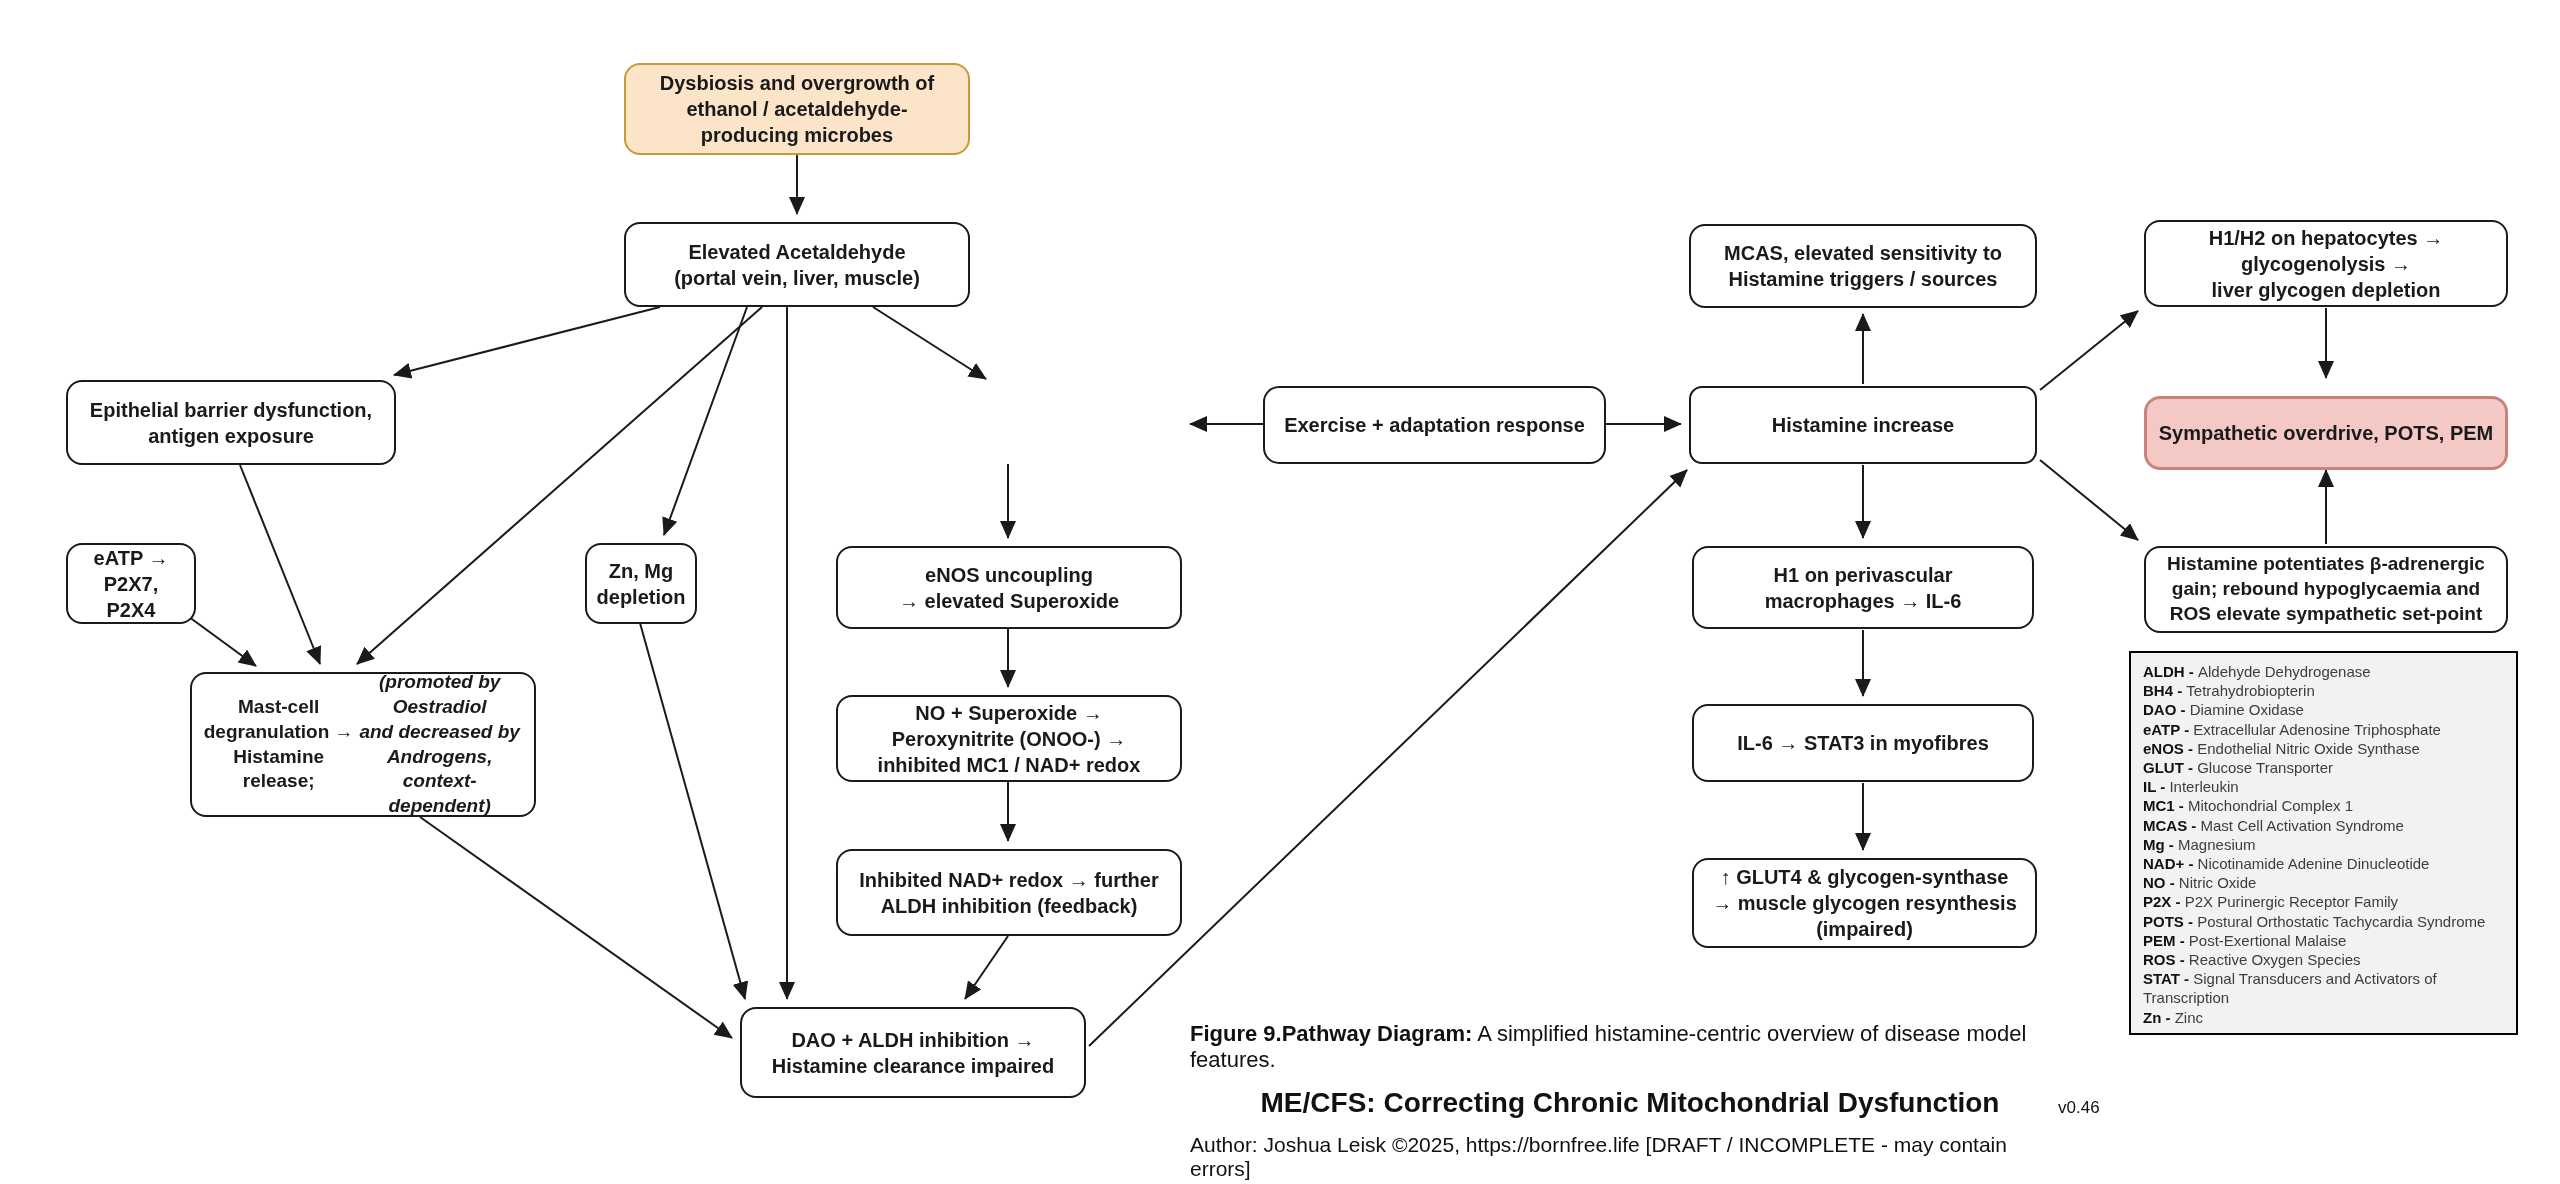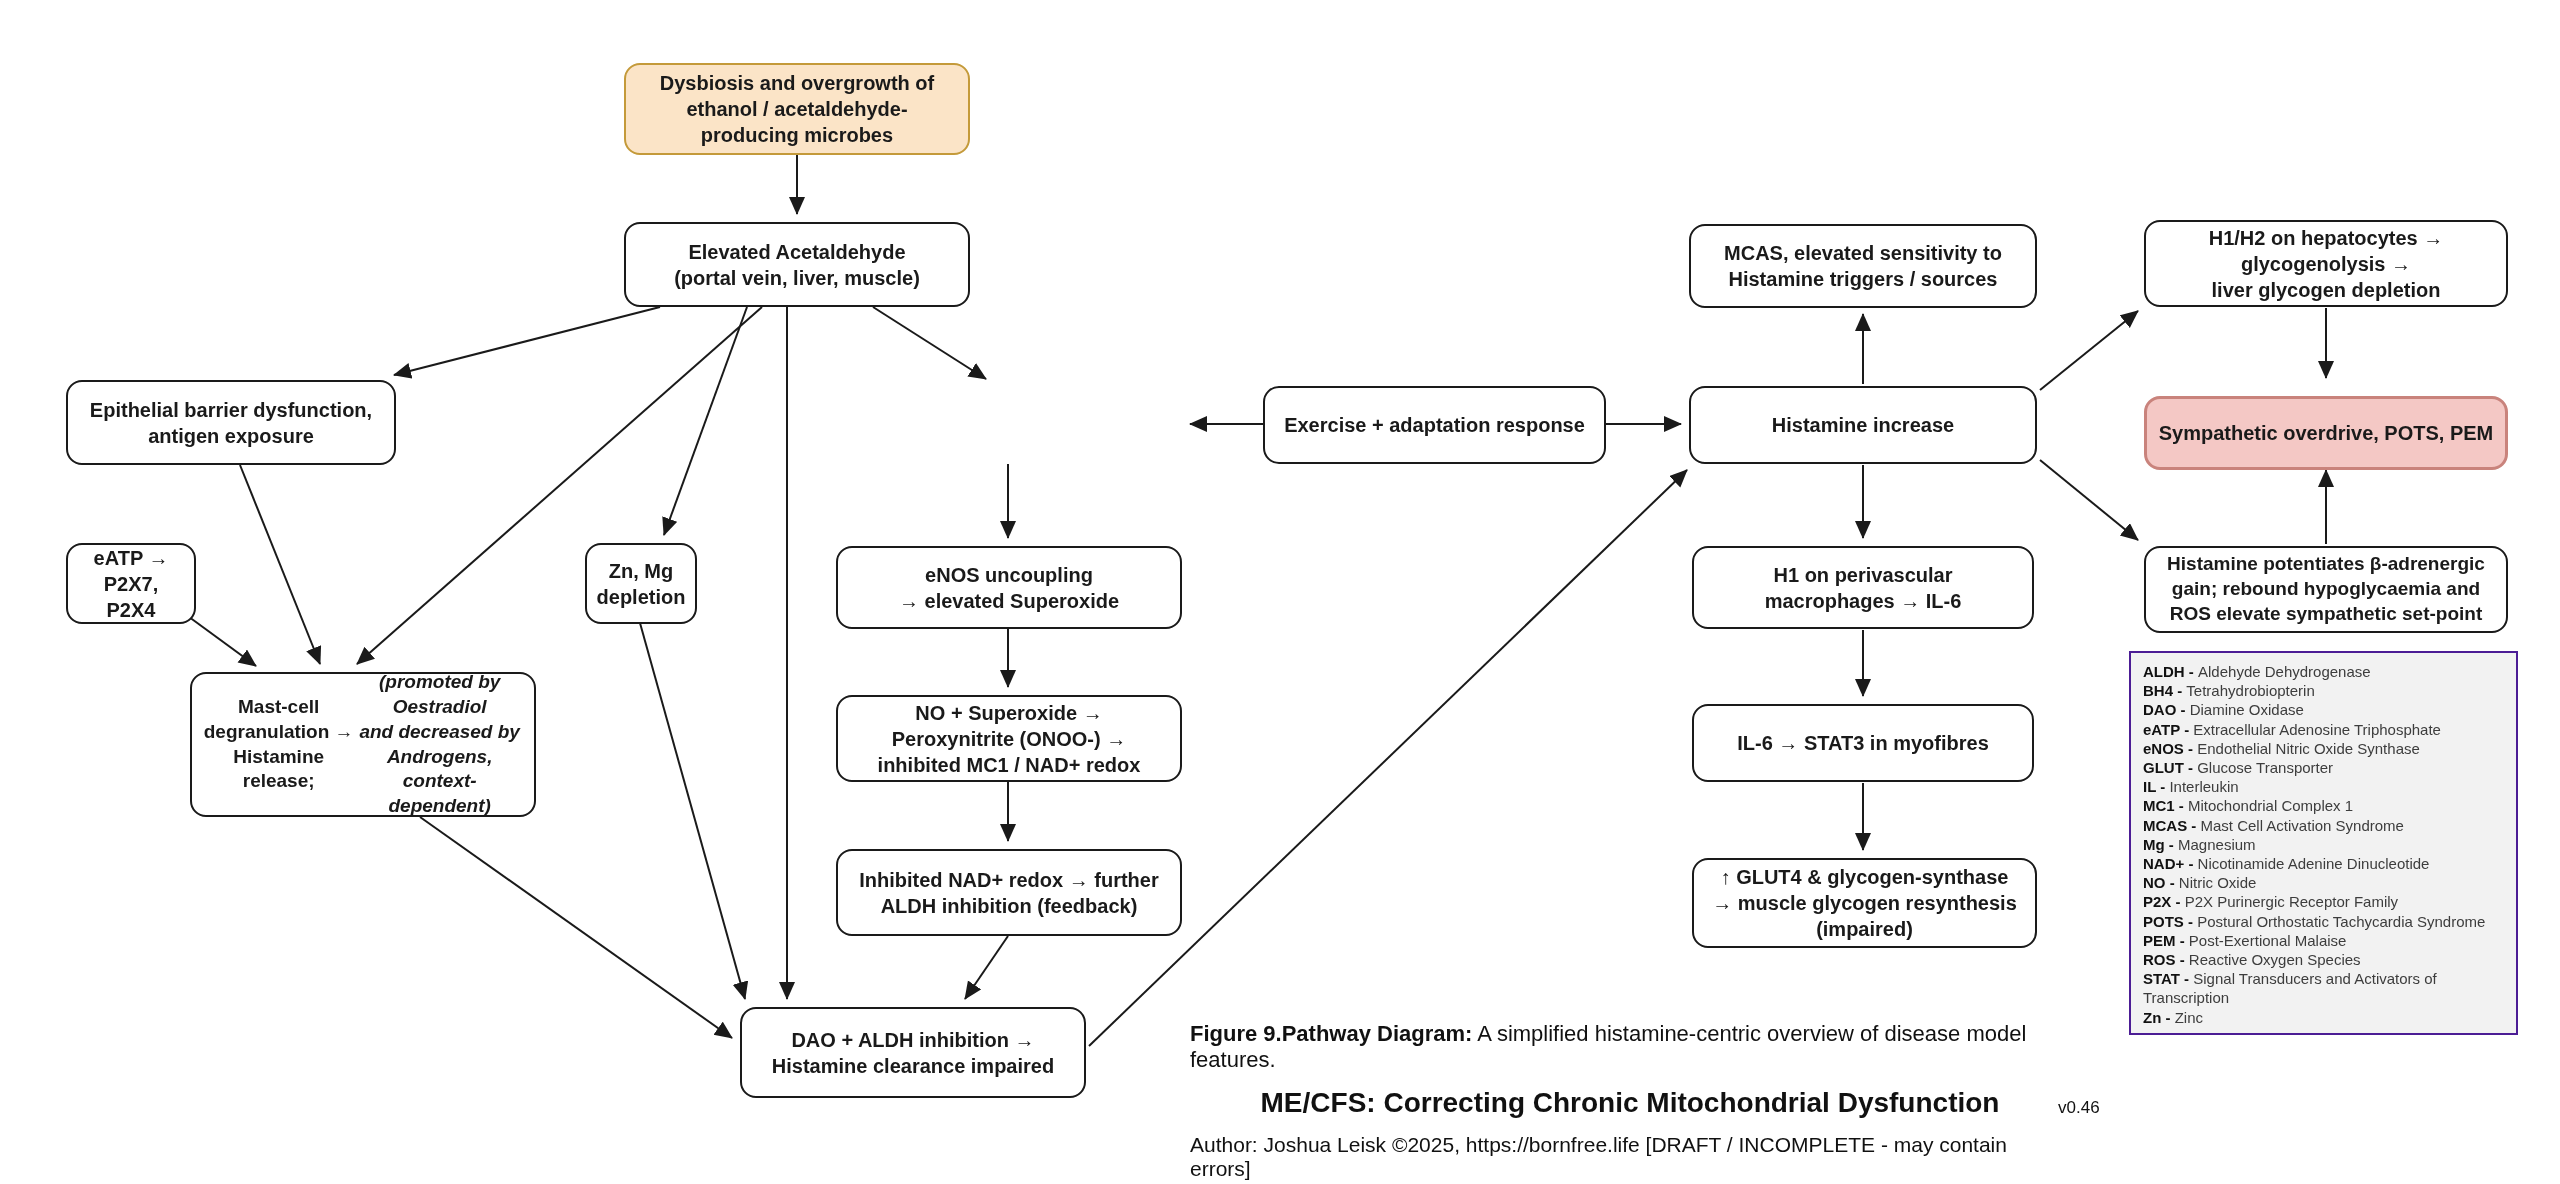--- a/index.html
+++ b/index.html
@@ -8,21 +8,21 @@
   #arrows{position:absolute;left:0;top:0;width:2560px;height:1184px;z-index:1;}
   .node{position:absolute;z-index:2;box-sizing:border-box;background:#ffffff;
         border:2.5px solid #1a1a1a;border-radius:16px;
         display:flex;align-items:center;justify-content:center;
         text-align:center;font-weight:bold;font-size:20px;line-height:1.3;
         white-space:pre-line;padding:4px 10px;}
   .node.orange{background:#FBE4C7;border-color:#C49A3A;}
   .node.pink{background:#F4C8C5;border-color:#C9837C;border-width:3px;}
   .node .italic{font-style:italic;}
   #legend{position:absolute;z-index:2;box-sizing:border-box;background:#F2F2F2;
-          border:2px solid #4c1d95;padding:9px 12px;font-size:15px;line-height:19.2px;
+          border:2px solid #000000;padding:9px 12px;font-size:15px;line-height:19.2px;
           color:#3D3D3D;}
   .legend-row{white-space:normal;}
   .legend-row .abbr{font-weight:bold;color:#111111;}
   .legend-row .sep{font-weight:bold;color:#111111;white-space:pre;}
   #caption-block{position:absolute;z-index:2;left:1190px;top:1012px;width:880px;}
   #caption-line{font-size:22px;color:#111111;margin-top:9px;}
   #caption-line .b{font-weight:bold;}
   #doc-title{font-size:28px;font-weight:bold;margin-top:14px;color:#111111;text-align:center;}
   #author-line{font-size:21px;margin-top:14px;color:#111111;}
   #version{position:absolute;z-index:2;left:2058px;top:1098px;font-size:17px;color:#111111;}
@@ -100,21 +100,21 @@
 inhibited MC1 / NAD+ redox</div>
 
   <div class="node" style="left:836px;top:849px;width:346px;height:87px;">Inhibited NAD+ redox → further
 ALDH inhibition (feedback)</div>
 
   <div class="node" style="left:740px;top:1007px;width:346px;height:91px;">DAO + ALDH inhibition →
 Histamine clearance impaired</div>
 
   <div class="node" style="left:1263px;top:386px;width:343px;height:78px;">Exercise + adaptation response</div>
 
-  <div class="node" style="left:1689px;top:386px;width:348px;height:78px;">Histamine increase</div>
+  <div class="node" style="left:1689px;top:386px;width:348px;height:78px;border-radius:13px;">Histamine increase</div>
 
   <div class="node" style="left:1689px;top:224px;width:348px;height:84px;">MCAS, elevated sensitivity to
 Histamine triggers / sources</div>
 
   <div class="node" style="left:1692px;top:546px;width:342px;height:83px;">H1 on perivascular
 macrophages → IL-6</div>
 
   <div class="node" style="left:1692px;top:704px;width:342px;height:78px;">IL-6 → STAT3 in myofibres</div>
 
   <div class="node" style="left:1692px;top:858px;width:345px;height:90px;">↑ GLUT4 &amp; glycogen-synthase

